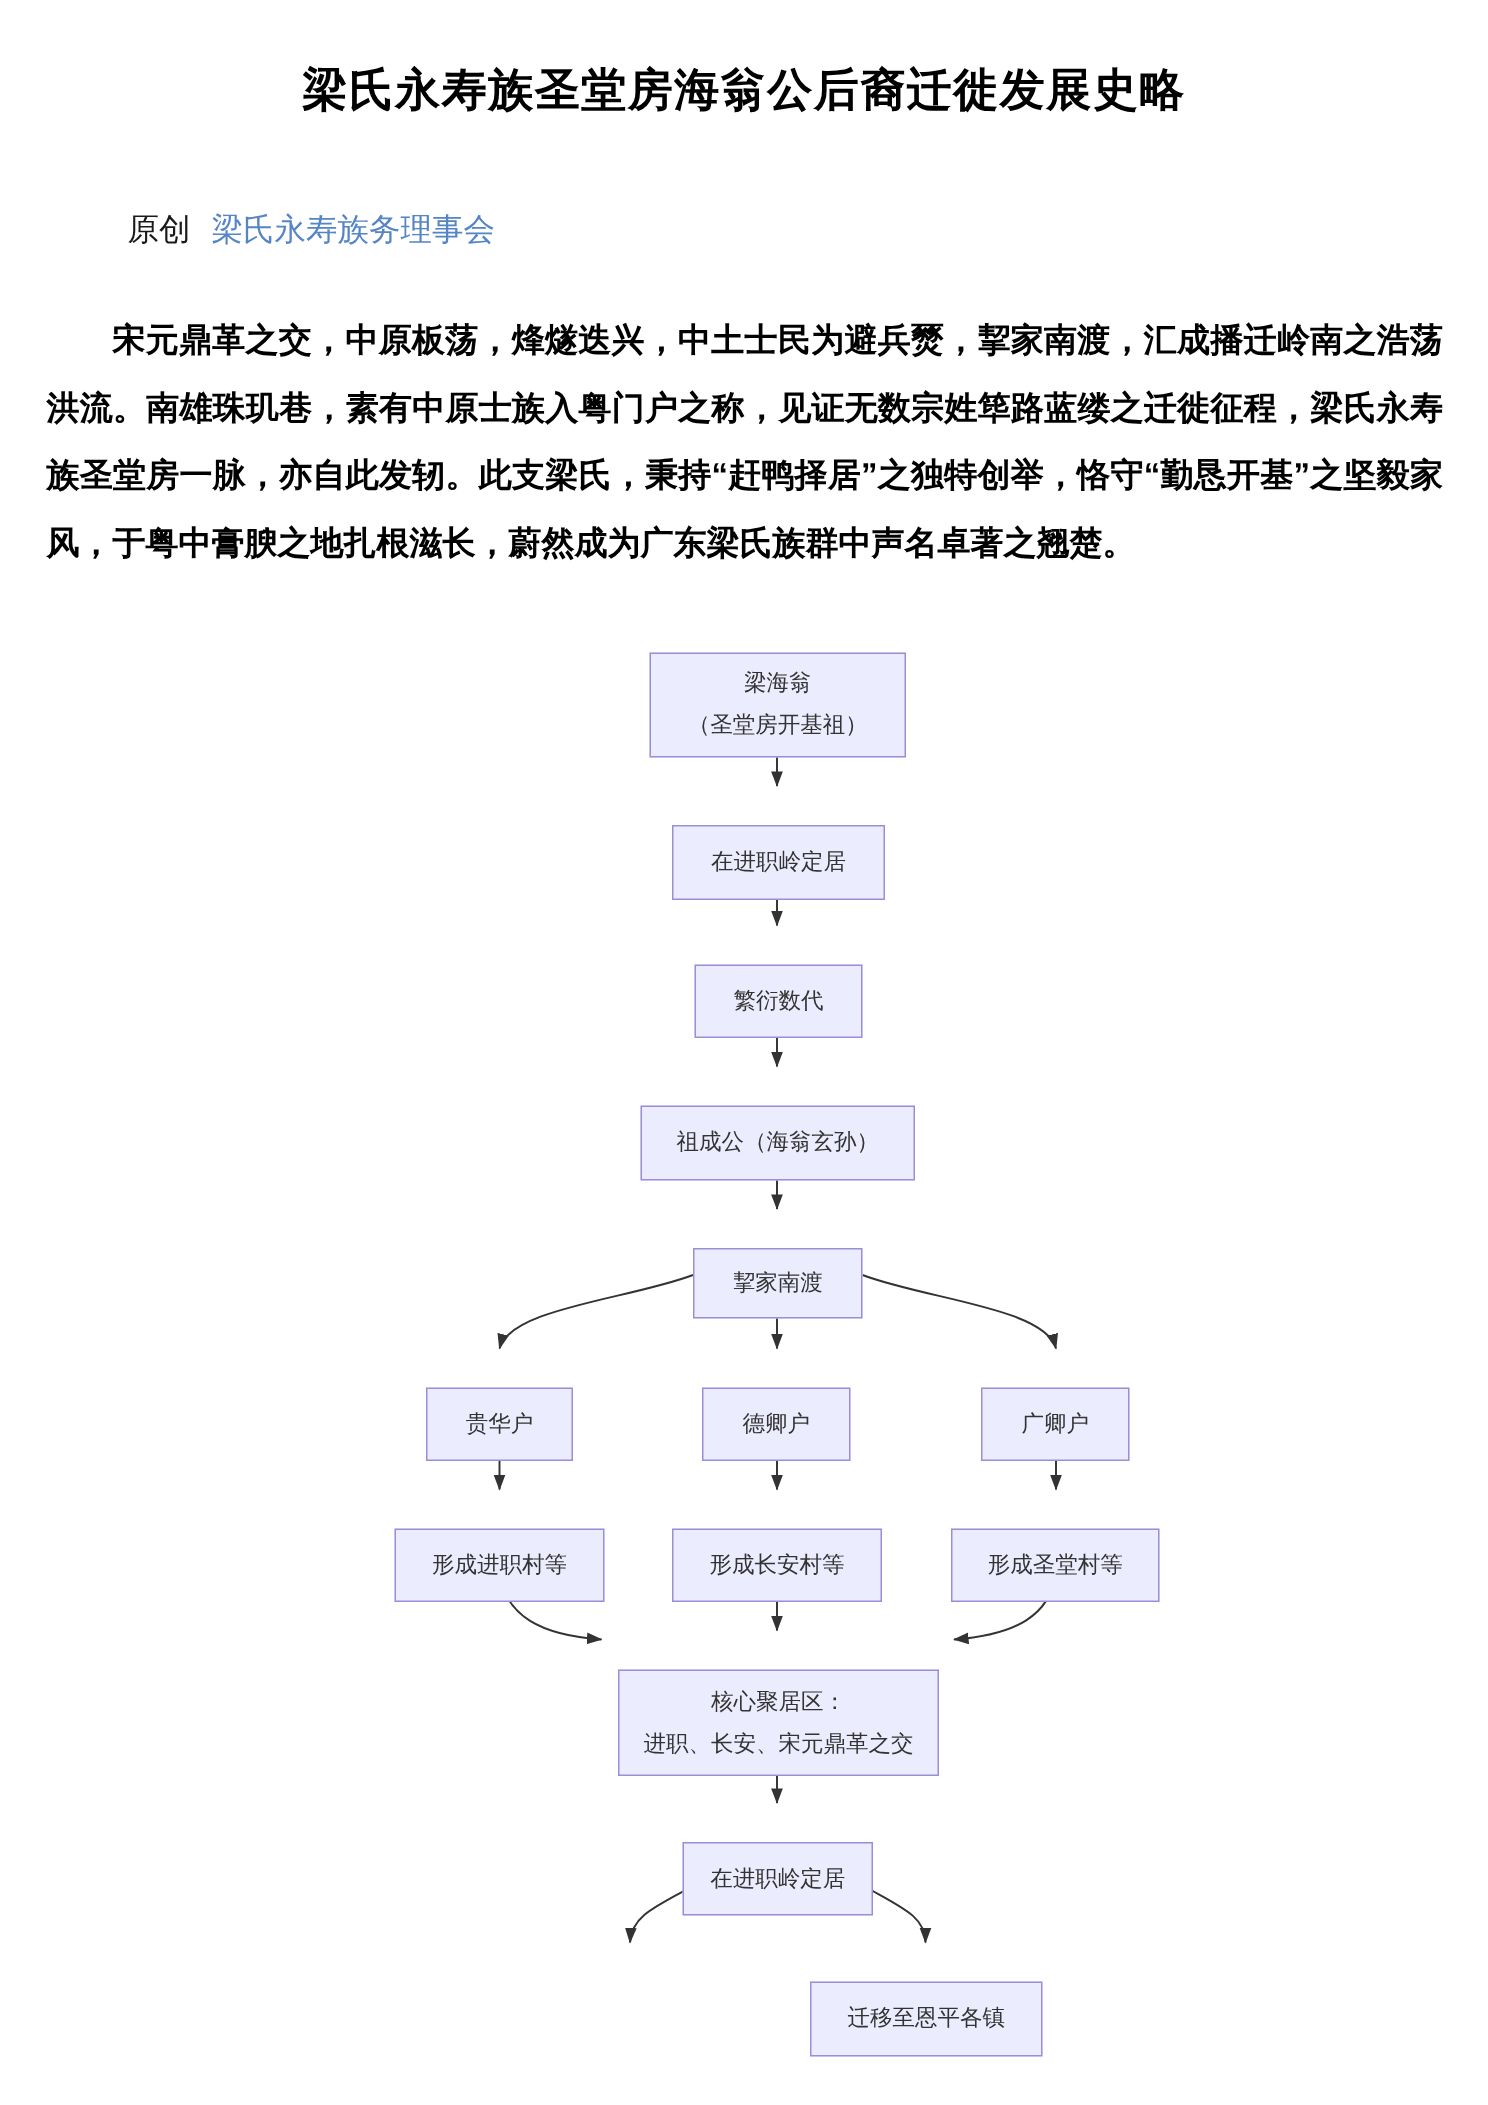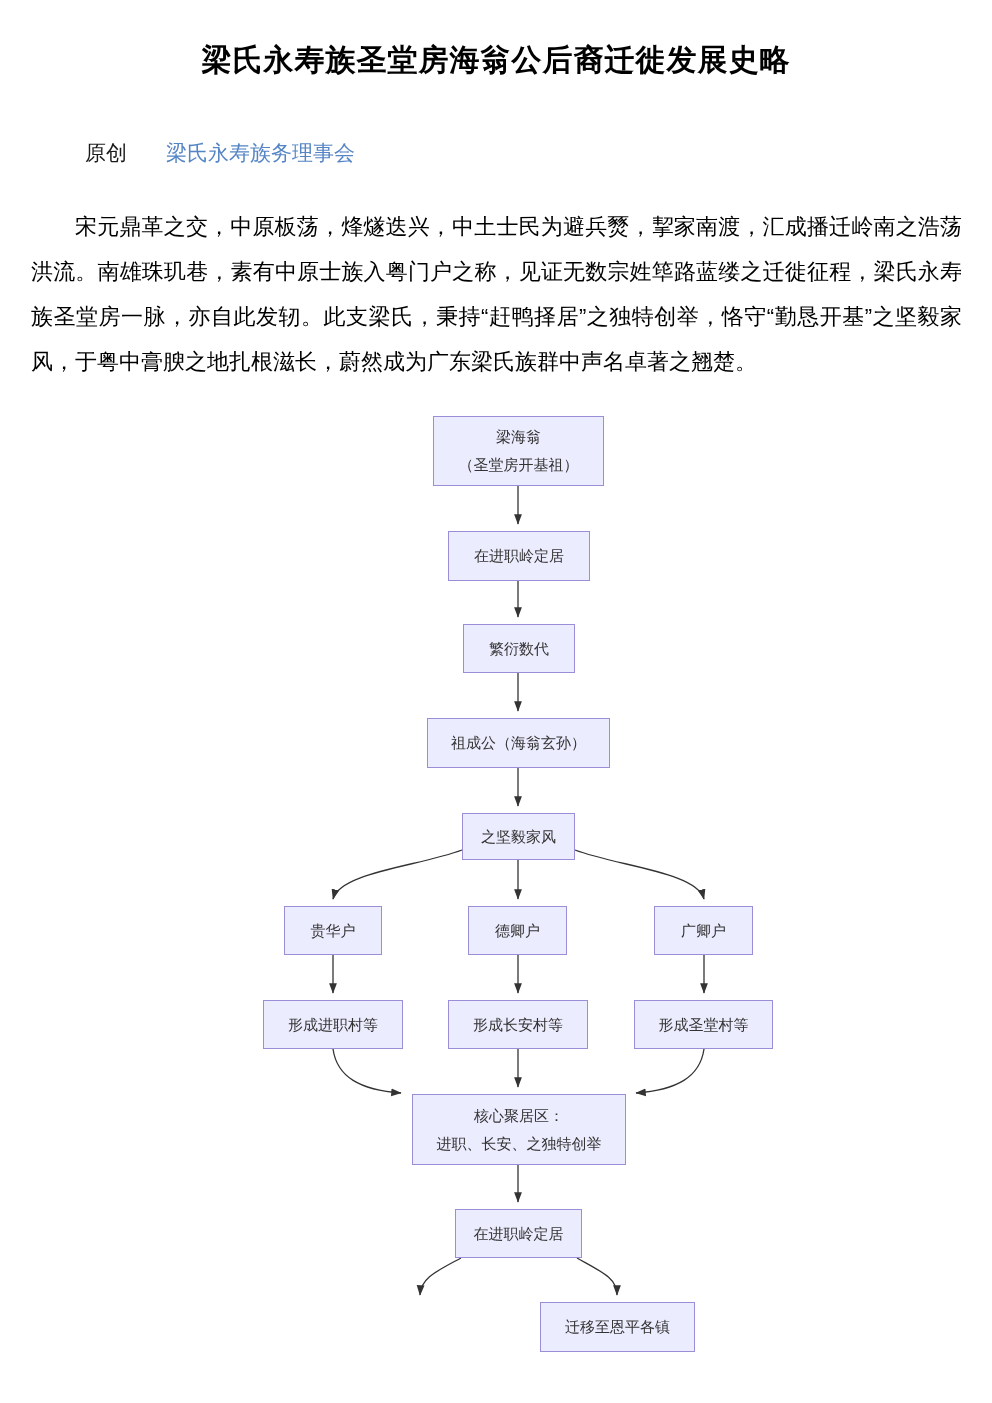--- a/index.html
+++ b/index.html
@@ -14,39 +14,39 @@
   html,body{width:992px;height:1403px;background:#ffffff;overflow:hidden;}
   body{font-family:"Liberation Sans","DejaVu Sans",sans-serif;color:var(--text-black);}
   .page{position:relative;width:992px;height:1403px;background:#fff;}
 
   .title{
     position:absolute;top:40px;left:0;width:992px;
     text-align:center;font-size:30px;font-weight:700;color:#000;
     letter-spacing:1px;
   }
   .byline{position:absolute;top:139px;left:85px;font-size:21px;}
-  .byline .orig{color:#1a1a1a;margin-right:39px;}
+  .byline .orig{color:#1a1a1a;margin-right:14px;}
   .byline .author{color:var(--link-blue);text-decoration:none;cursor:pointer;}
 
   .para{
     position:absolute;top:204px;left:31px;width:931px;
     font-size:22px;line-height:45px;color:#000;
-    text-align:justify;text-indent:2em;
+    text-align:justify;text-indent:2em;font-weight:bold;
   }
 
   .flowchart{position:absolute;top:410px;left:0;width:992px;height:960px;}
   .flowchart svg{position:absolute;top:0;left:0;}
   .flow-node{
     position:absolute;
     background:var(--node-fill);
     border:1px solid var(--node-border);
     color:var(--node-text);
     font-size:15px;line-height:1.85;
     display:flex;align-items:center;justify-content:center;
-    text-align:center;white-space:pre-line;
+    text-align:center;white-space:pre-line;margin-top:19px;
   }
   .edge{stroke:var(--arrow);stroke-width:1.3;fill:none;}
   #arrowhead path{fill:var(--arrow);}
 </style>
 </head>
 <body>
 
 <div class="page">
 
   <h1 class="title">梁氏永寿族圣堂房海翁公后裔迁徙发展史略</h1>
@@ -80,26 +80,26 @@
       <path class="edge" d="M518 755 L518 792" marker-end="url(#arrowhead)"></path>
       <path class="edge" d="M461 848 C 435 862, 421 868, 420 885" marker-end="url(#arrowhead)"></path>
       <path class="edge" d="M577 848 C 602 862, 617 868, 617 885" marker-end="url(#arrowhead)"></path>
     </svg>
 
     <div class="flow-node" style="left:433px;top:6px;width:171px;height:70px">梁海翁
 （圣堂房开基祖）</div>
     <div class="flow-node" style="left:448px;top:121px;width:142px;height:50px">在进职岭定居</div>
     <div class="flow-node" style="left:463px;top:214px;width:112px;height:49px">繁衍数代</div>
     <div class="flow-node" style="left:427px;top:308px;width:183px;height:50px">祖成公（海翁玄孙）</div>
-    <div class="flow-node" style="left:462px;top:403px;width:113px;height:47px">之坚毅家风</div>
+    <div class="flow-node" style="left:462px;top:403px;width:113px;height:47px">挈家南渡</div>
     <div class="flow-node" style="left:284px;top:496px;width:98px;height:49px">贵华户</div>
     <div class="flow-node" style="left:468px;top:496px;width:99px;height:49px">德卿户</div>
     <div class="flow-node" style="left:654px;top:496px;width:99px;height:49px">广卿户</div>
     <div class="flow-node" style="left:263px;top:590px;width:140px;height:49px">形成进职村等</div>
     <div class="flow-node" style="left:448px;top:590px;width:140px;height:49px">形成长安村等</div>
     <div class="flow-node" style="left:634px;top:590px;width:139px;height:49px">形成圣堂村等</div>
     <div class="flow-node" style="left:412px;top:684px;width:214px;height:71px">核心聚居区：
-进职、长安、之独特创举</div>
+进职、长安、宋元鼎革之交</div>
     <div class="flow-node" style="left:455px;top:799px;width:127px;height:49px">在进职岭定居</div>
     <div class="flow-node" style="left:540px;top:892px;width:155px;height:50px">迁移至恩平各镇</div>
   </div>
 
 </div>
 
 </body></html>

